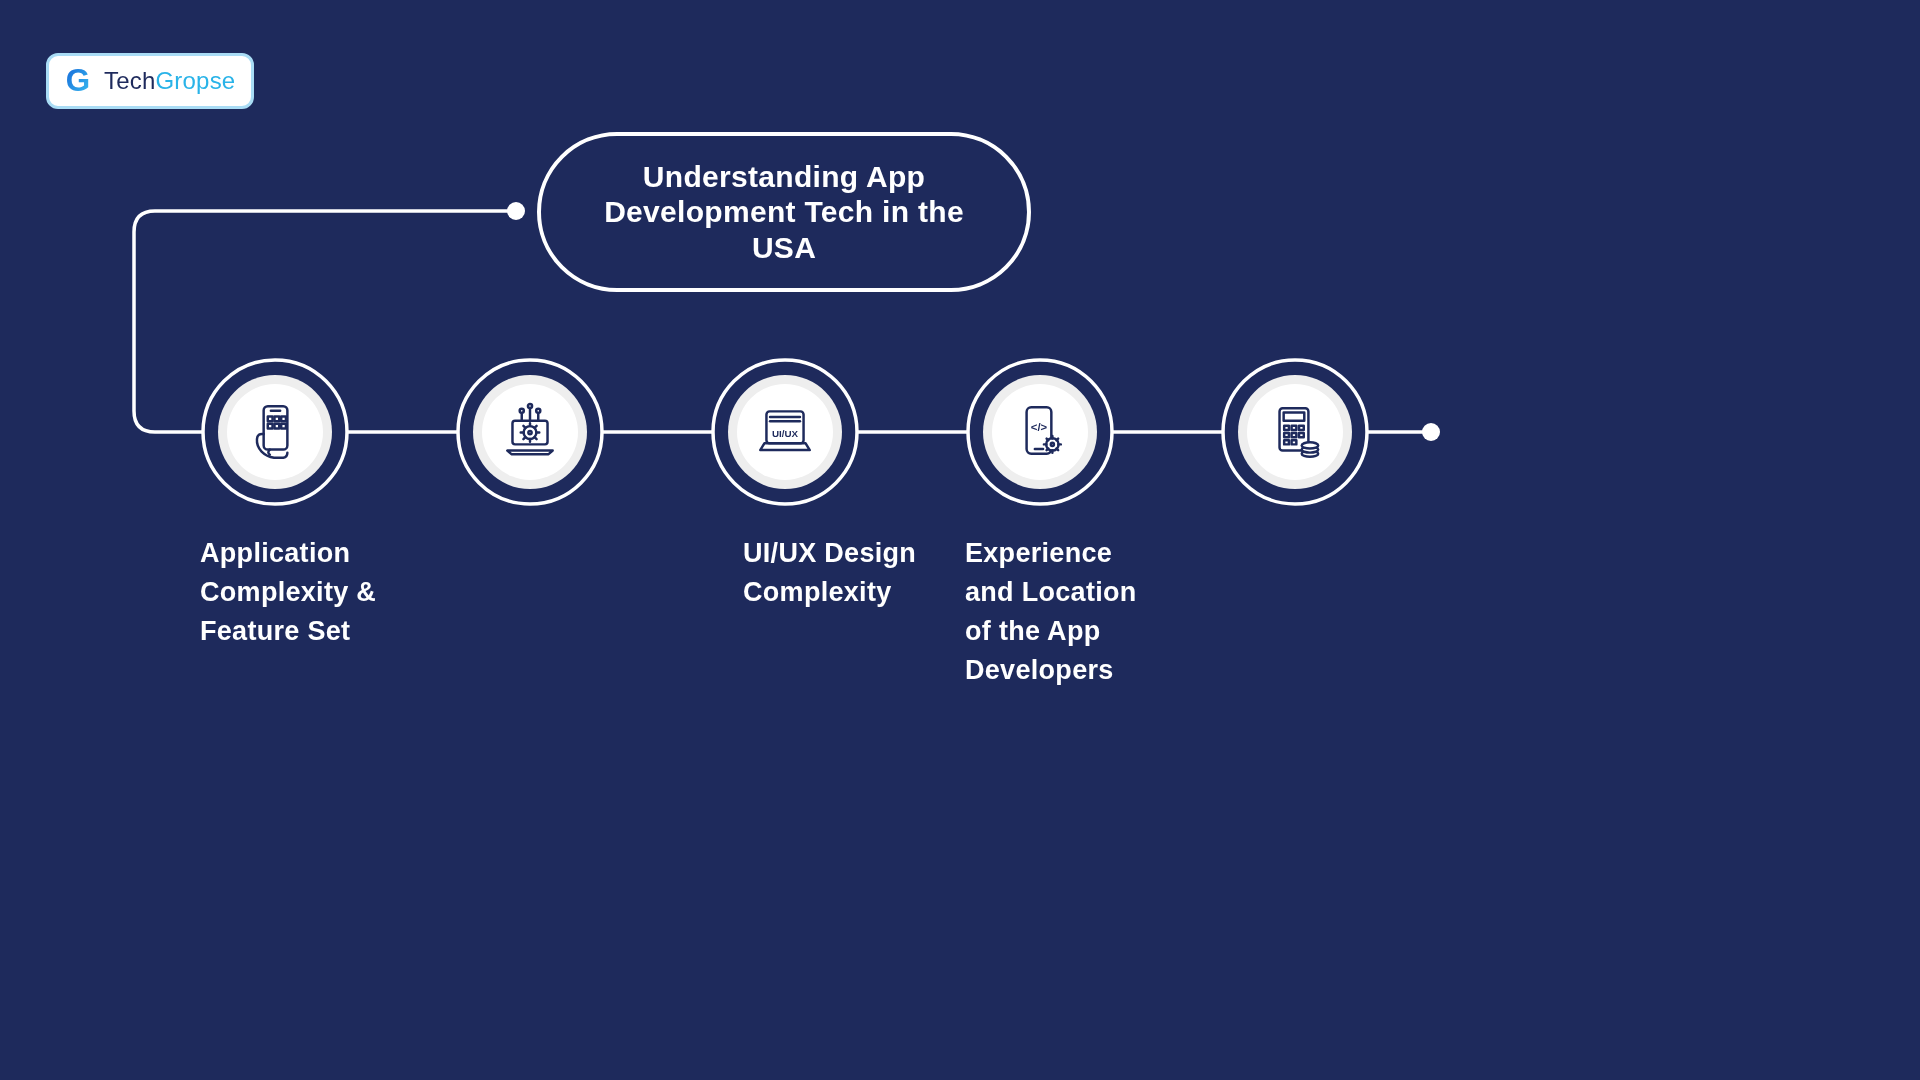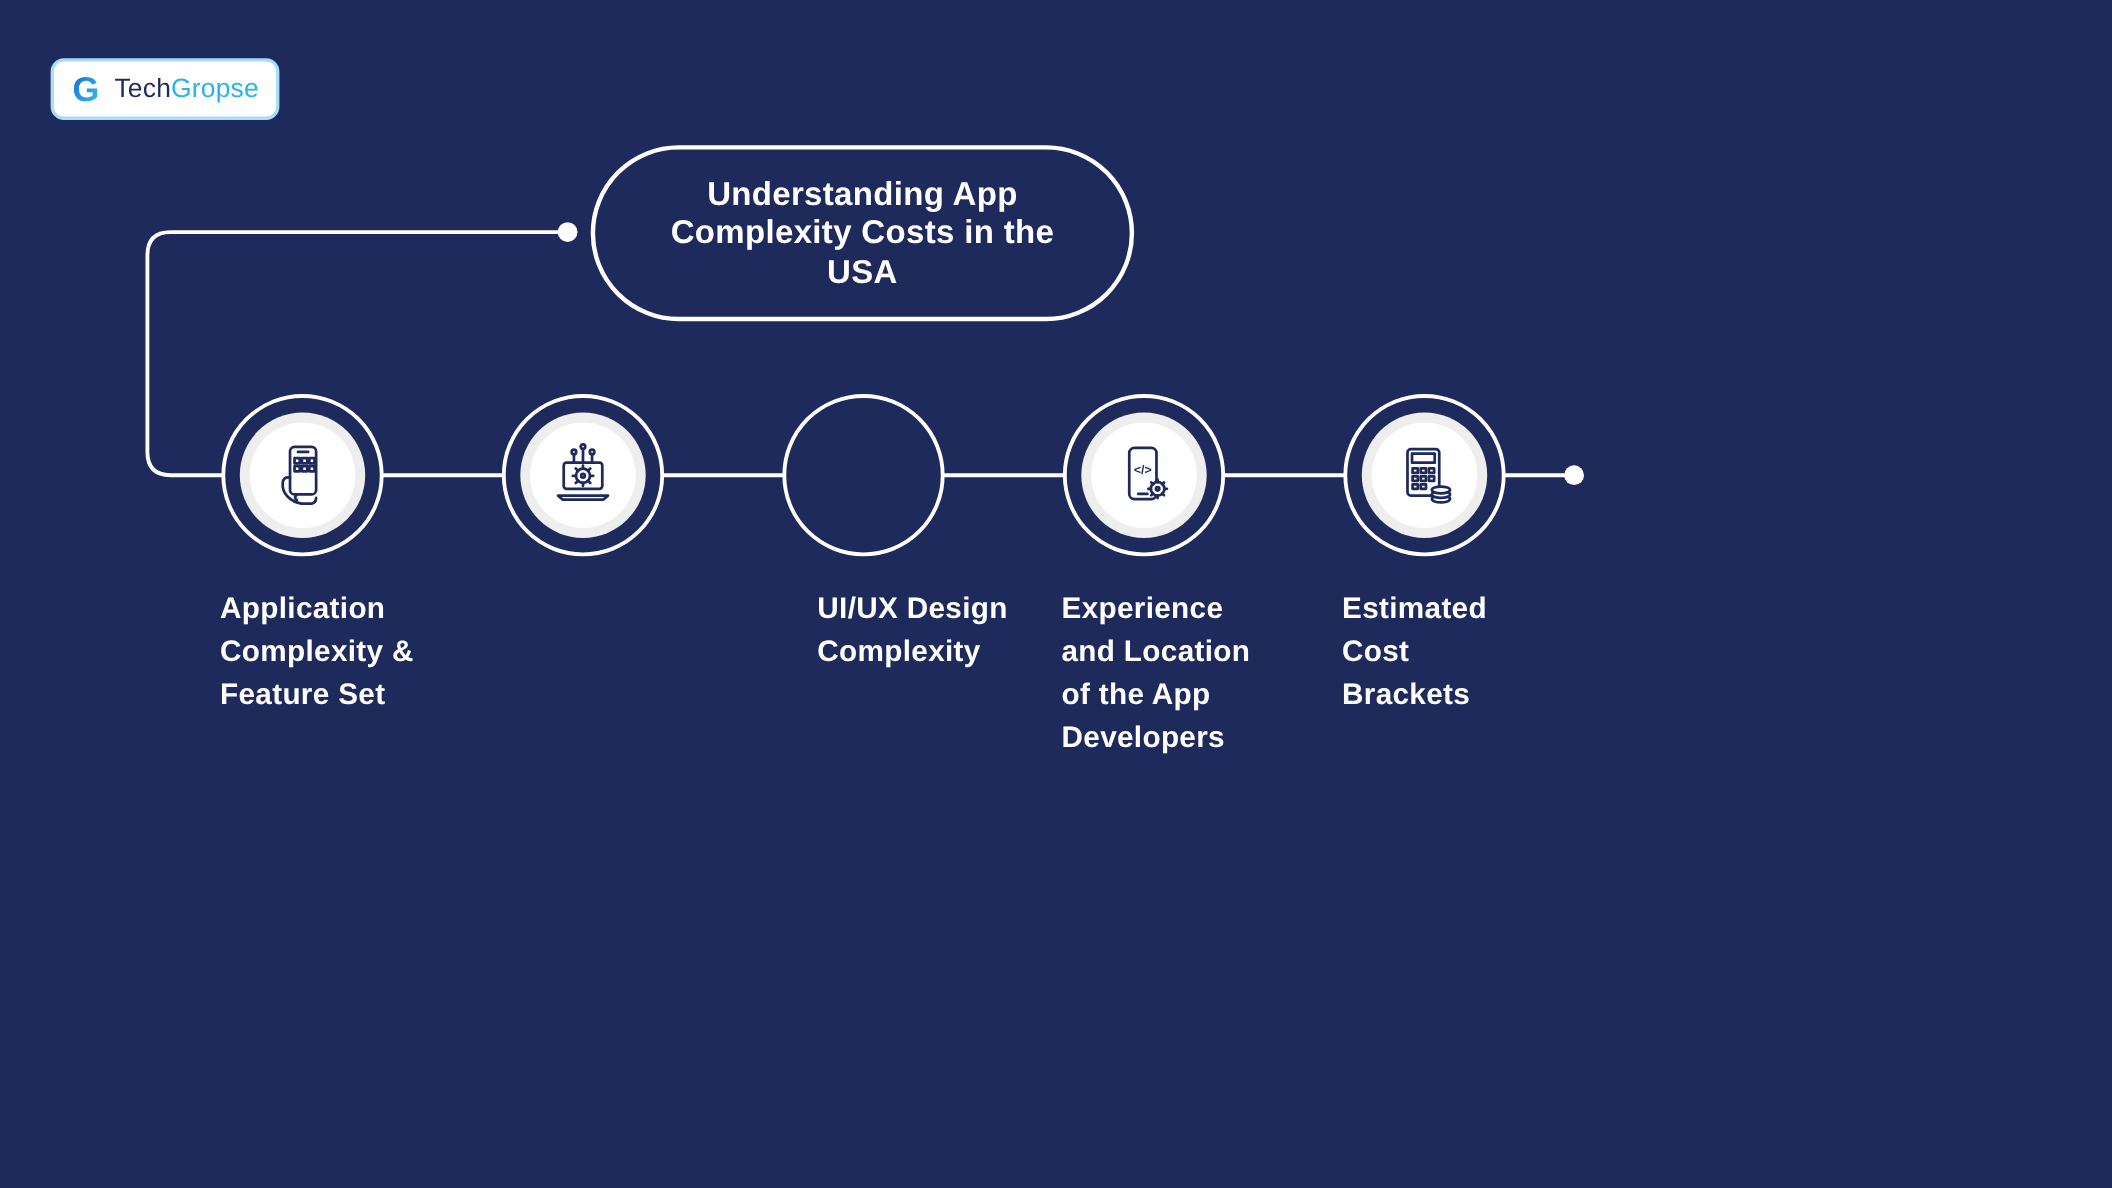--- a/index.html
+++ b/index.html
@@ -130,21 +130,21 @@
           <stop offset="1" stop-color="#3ac2f2"></stop>
         </linearGradient>
       </defs>
       <text x="20" y="31" text-anchor="middle" font-size="33" font-weight="bold" font-family="Liberation Sans, sans-serif" fill="url(#gGrad)">G</text>
     </svg>
     <div class="logo-text"><span class="t1">Tech</span><span class="t2">Gropse</span></div>
   </div>
 
   <div class="title-pill">
     <div class="title-text">Understanding App
-Complexity Costs in the
+Development Tech in the
 USA</div>
   </div>
 
   <div class="node" style="left:218px">
     <div class="node-inner">
       <svg width="66" height="66" viewBox="0 0 64 64">
         <g class="icon-stroke">
           <rect x="21" y="7" width="23" height="42" rx="4"></rect>
           <path d="M 28 11.5 H 37"></path>
           <rect x="25" y="17" width="4.6" height="4.6"></rect>
@@ -176,20 +176,33 @@
           <rect x="15" y="21" width="34" height="23" rx="2.5"></rect>
           <circle cx="32" cy="32.5" r="6.2"></circle>
           <circle cx="32" cy="32.5" r="1.6"></circle>
           <path d="M 32 23.5 V 26.3 M 32 38.7 V 41.5 M 23 32.5 H 25.8 M 38.2 32.5 H 41 M 25.6 26.1 L 27.6 28.1 M 36.4 36.9 L 38.4 38.9 M 38.4 26.1 L 36.4 28.1 M 27.6 36.9 L 25.6 38.9"></path>
           <path d="M 10 50 H 54 L 50 53.5 H 14 Z"></path>
         </g>
       </svg>
     </div>
   </div>
 
+  <div class="node" style="left:728px">
+    <div class="node-inner">
+      <svg width="66" height="66" viewBox="0 0 64 64">
+        <g class="icon-stroke">
+          <rect x="14" y="12" width="36" height="31" rx="3"></rect>
+          <path d="M 17.5 17.5 H 46.5"></path>
+          <path d="M 17.5 21.5 H 46.5"></path>
+          <path d="M 12 43 H 52 L 56 49.5 H 8 Z"></path>
+        </g>
+        <text x="32" y="36.5" text-anchor="middle" font-size="9.5" class="icon-text">UI/UX</text>
+      </svg>
+    </div>
+  </div>
   <div class="step-label" style="left:743px">UI/UX Design
 Complexity</div>
 
   <div class="node" style="left:983px">
     <div class="node-inner">
       <svg width="66" height="66" viewBox="0 0 64 64">
         <g class="icon-stroke">
           <rect x="19" y="8" width="24" height="45" rx="4.5"></rect>
           <path d="M 27 48.5 H 35"></path>
         </g>
@@ -223,17 +236,14 @@
           <rect x="28.7" y="40" width="4.6" height="4"></rect>
         </g>
         <g class="icon-stroke">
           <ellipse cx="46.5" cy="53" rx="8" ry="3" fill="#ffffff"></ellipse>
           <ellipse cx="46.5" cy="49" rx="8" ry="3" fill="#ffffff"></ellipse>
           <ellipse cx="46.5" cy="45" rx="8" ry="3" fill="#ffffff"></ellipse>
         </g>
       </svg>
     </div>
   </div>
-  <div class="step-label" style="left:1220px">Estimated
-Cost
-Brackets</div>
 
 </div>
 
 </body></html>

